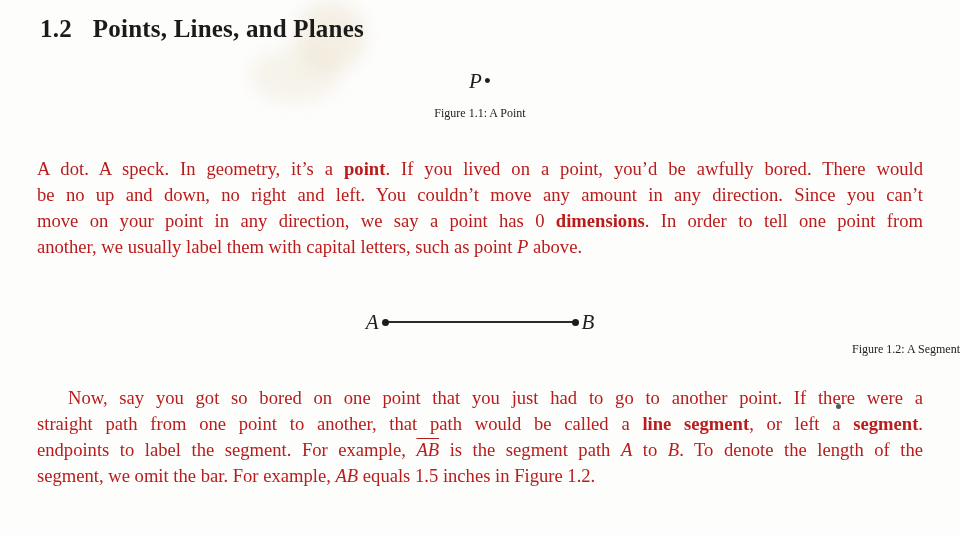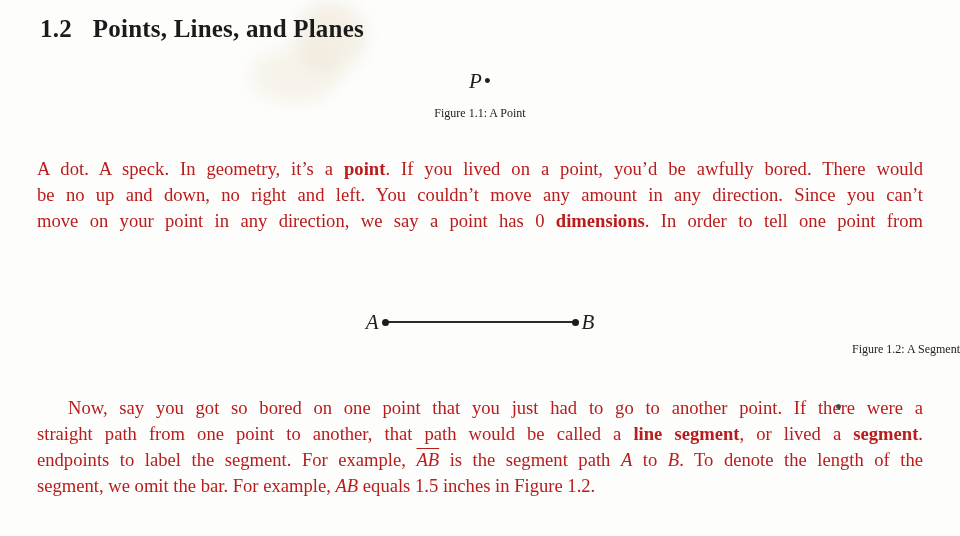--- a/index.html
+++ b/index.html
@@ -51,21 +51,21 @@
   .cap2 { top: 342px; text-align: right; }
   .para {
     position: absolute;
     left: 37px;
     width: 886px;
     font-size: 18.6px;
     line-height: 26px;
     color: #b91c1c;
   }
   .p1 { top: 156px; }
-  .p2 { top: 395px; }
+  .p2 { top: 385px; }
   .tline {
     height: 26px;
     overflow: hidden;
     text-align: justify;
     text-align-last: justify;
   }
   .tline.last { text-align-last: left; }
   .tline.indent { text-indent: 31px; }
   .b  { font-weight: 700; }
   .i  { font-style: italic; }
@@ -121,35 +121,36 @@
   <div class="heading"><span class="num">1.2</span><span>Points, Lines, and Planes</span></div>
 
   <div class="fig-point"><span class="i">P</span><span class="pdot">•</span></div>
 
   <div class="fig-caption cap1">Figure 1.1: A Point</div>
 
   <div class="para p1">
     <div class="tline"><span>A dot. A speck. In geometry, it’s a </span><span class="b">point</span><span>. If you lived on a point, you’d be awfully bored. There would</span></div>
     <div class="tline"><span>be no up and down, no right and left. You couldn’t move any amount in any direction. Since you can’t</span></div>
     <div class="tline"><span>move on your point in any direction, we say a point has 0 </span><span class="b">dimensions</span><span>. In order to tell one point from</span></div>
+    <div class="tline last"><span>another, we usually label them with capital letters, such as point </span><span class="i">P</span><span> above.</span></div>
   </div>
 
   <div class="fig-segment">
       <span>A</span>
       <span class="seg-line">
         <span class="seg-dot a"></span>
         <span class="seg-dot b"></span>
       </span>
       <span>B</span>
     </div>
 
   <div class="fig-caption cap2">Figure 1.2: A Segment</div>
 
   <div class="para p2">
     <div class="tline indent"><span>Now, say you got so bored on one point that you just had to go to another point. If there were a</span></div>
-    <div class="tline"><span>straight path from one point to another, that path would be called a </span><span class="b">line segment</span><span>, or lived a </span><span class="b">segment</span><span>.</span></div>
+    <div class="tline"><span>straight path from one point to another, that path would be called a </span><span class="b">line segment</span><span>, or left a </span><span class="b">segment</span><span>.</span></div>
     <div class="tline"><span>endpoints to label the segment. For example, </span><span class="i ov">AB</span><span> is the segment path </span><span class="i">A</span><span> to </span><span class="i">B</span><span>. To denote the length of the</span></div>
     <div class="tline last"><span>segment, we omit the bar. For example, </span><span class="i">AB</span><span> equals 1.5 inches in Figure 1.2.</span></div>
   </div>
 
   <div class="artifact-dot"></div>
 
 </div>
 
 </body></html>

